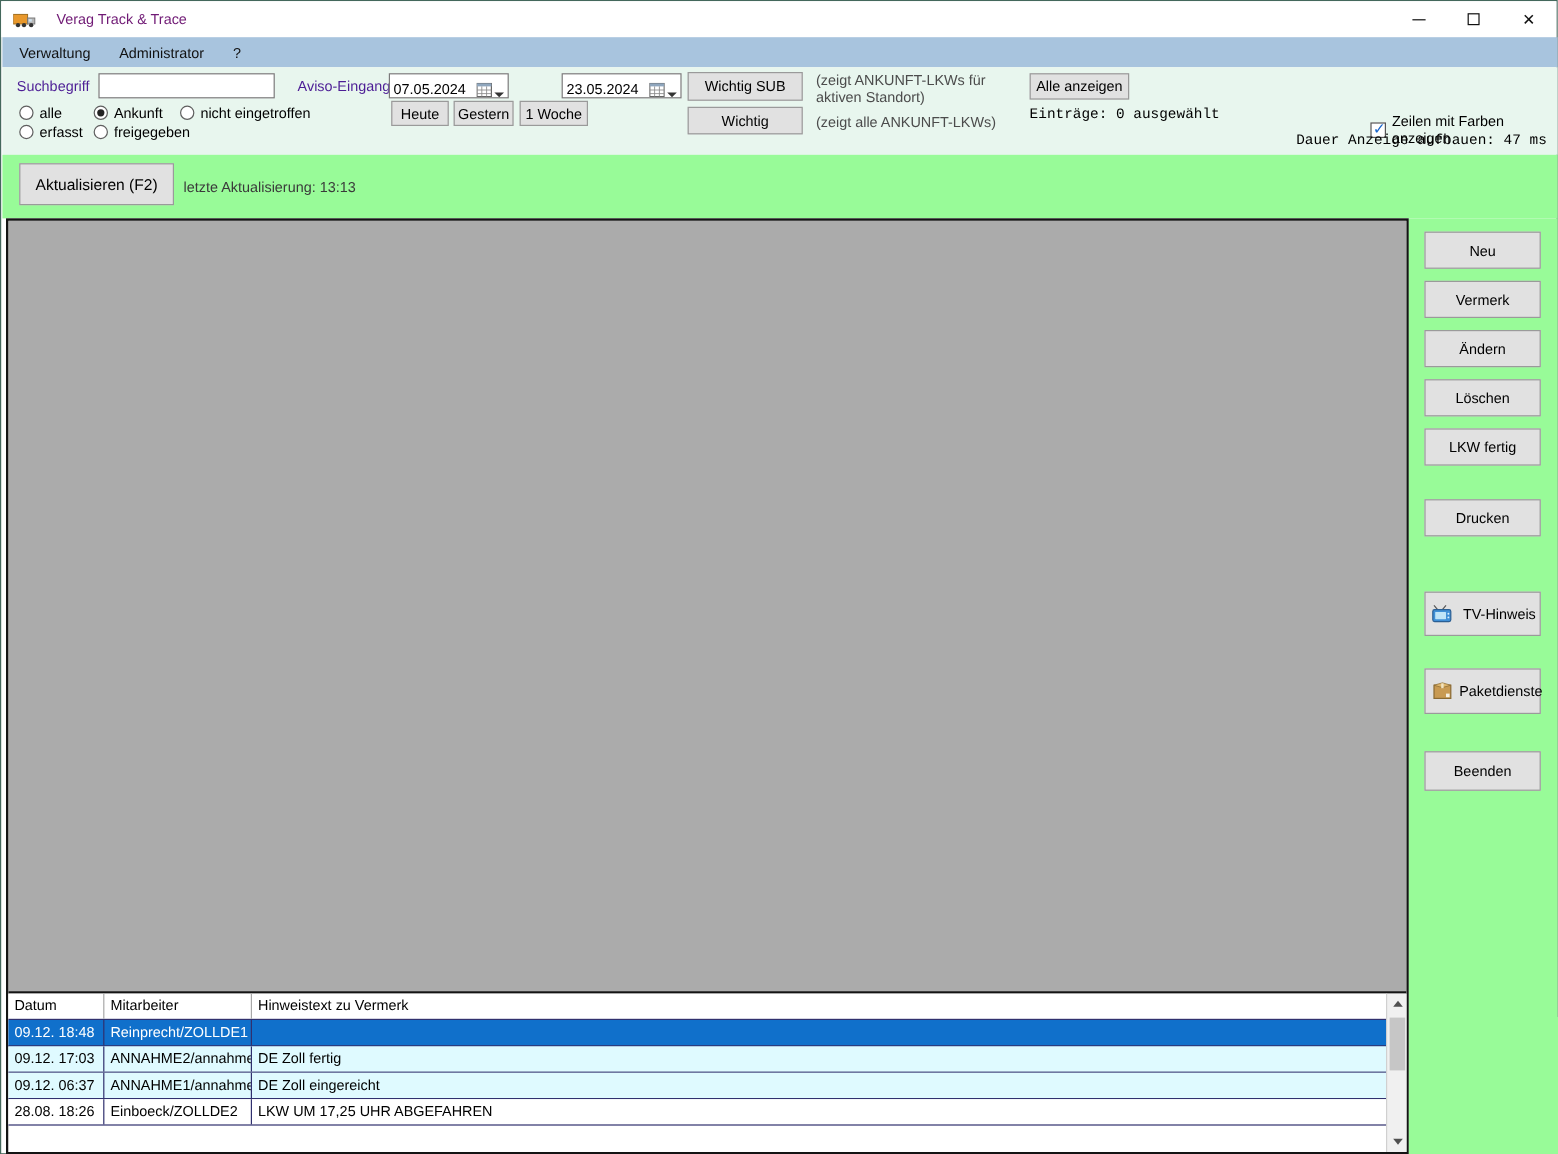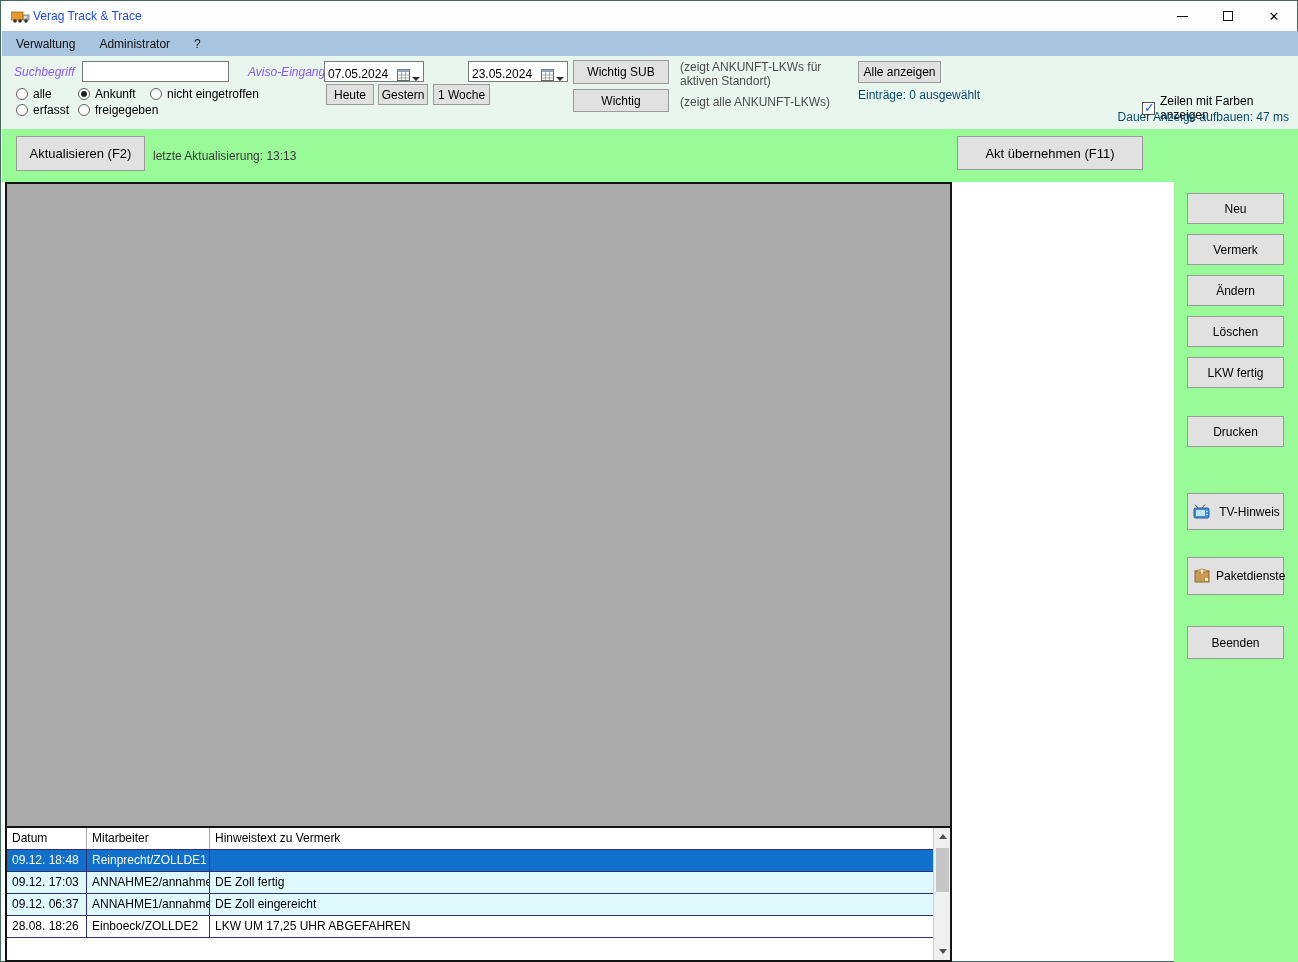--- a/index.html
+++ b/index.html
@@ -9,37 +9,37 @@
     font-size:12px; color:#000;
     position:relative; overflow:hidden;
     background:#fff;
   }
   .window { position:absolute; inset:0; border:1px solid #44685c; }
 
   
   .titlebar { position:absolute; left:0; top:0; width:100%; height:30px;
     background:#fff; display:flex; align-items:center; }
   .titlebar .app-icon { margin-left:10px; width:20px; height:15px; display:inline-block; }
-  .titlebar .title { margin-left:2px; font-size:12px; color:#1d4ed8; }
+  .titlebar .title { margin-left:16px; font-size:12px; color:#701a75; }
   .win-controls { position:absolute; right:0; top:0; height:30px; display:flex; }
   .win-btn { width:46px; height:30px; display:flex; align-items:center; justify-content:center;
     font-size:13px; color:#111; cursor:default; }
   .win-btn.max span { display:inline-block; width:10px; height:10px; border:1px solid #111; }
   .win-btn.min span { display:inline-block; width:11px; border-top:1px solid #111; }
 
   
   .menubar { position:absolute; left:1px; top:30px; width:1296px; height:25px;
     background:#a8c4de; display:flex; align-items:center; }
   .menu-item { padding:4px 10px; margin-left:4px; color:#111; }
 
   
   .filterpanel { position:absolute; left:1px; top:55px; width:1296px; height:73px;
     background:#e8f6ee; }
   .fp-abs { position:absolute; }
-  .lbl { color:#8b5cf6;font-style:italic; }
+  .lbl { color:#4c1d95; }
   .textbox { background:#fff; border:1px solid #7a7a7a; height:21px; }
   .search-input { left:80px; top:5px; width:147px; position:absolute;
     font-family:"Liberation Sans",sans-serif; font-size:12px; padding:0 4px; }
   .datebox { display:flex; align-items:flex-end; background:#fff; border:1px solid #7a7a7a;
     height:21px; width:100px; padding:0 3px; position:absolute; }
   .datebox .dval { flex:1; font-size:12px; }
   .datebox .cal { width:13px; height:12px; margin-right:2px; }
   .datebox .drop { width:0; height:0; border-left:4px solid transparent;
     border-right:4px solid transparent; border-top:4px solid #333; }
   .btn { background:#e1e1e1; border:1px solid #9a9a9a; color:#000;
@@ -50,31 +50,31 @@
     background:#fff; position:relative; flex:none; }
   .radio.checked::after { content:""; position:absolute; left:2px; top:2px;
     width:6px; height:6px; border-radius:50%; background:#222; }
   .desc { color:#4c4c4c; line-height:1.2; }
   .user-info { position:absolute; left:1108px; top:2px; width:180px;
     color:#1f7a1f; font-size:14px; line-height:1.18; }
   .chk-row { position:absolute; display:flex; align-items:center; gap:5px; }
   .checkbox { width:13px; height:13px; background:#fff; border:1px solid #555;
     position:relative; flex:none; }
   .checkbox .mark { position:absolute; left:1px; top:-3px; color:#1a66cc; font-size:13px; }
-  .small-gray { color:#0c4a6e; }
+  .small-gray { color:#000000;font-family:Liberation Mono, monospace; }
 
   
   .actionbar { position:absolute; left:1px; top:128px; width:1296px; height:53px;
     background:#98fb98; }
   .refresh-btn { position:absolute; left:14px; top:7px; width:129px; height:35px; font-size:13px; }
   .last-refresh { position:absolute; left:151px; top:20px; color:#3a3a3a; }
   .takeover-btn { position:absolute; left:955px; top:7px; width:186px; height:34px; font-size:13px; }
 
   
-  .main-area { position:absolute; left:4px; top:181px; width:947px; height:780px;
+  .main-area { position:absolute; left:4px; top:181px; width:1169px; height:780px;
     border:2px solid #141414; background:#ababab; display:flex; flex-direction:column; }
   .grid-empty { flex:1; background:#ababab; }
 
   
   .log-table { height:134px; background:#fff; border-top:2px solid #141414;
     display:flex; }
   .tbl-body { flex:1; display:flex; flex-direction:column; }
   .t-row { display:flex; height:22px; align-items:stretch; }
   .t-row.header { background:#fff; border-bottom:1px solid #30306e; }
   .t-cell { padding:3px 4px 0 5px; overflow:hidden; white-space:nowrap;
@@ -211,21 +211,20 @@
           <span class="mark">✓</span>
         </span>
       <span>Zeilen mit Farben anzeigen</span>
     </div>
     <div class="fp-abs small-gray" style="right:9px; top:54px;">Dauer Anzeige aufbauen: 47 ms</div>
   </div>
 
   <div class="actionbar">
     <div class="btn refresh-btn">Aktualisieren (F2)</div>
     <span class="last-refresh">letzte Aktualisierung: 13:13</span>
-    <div class="btn takeover-btn">Akt übernehmen (F11)</div>
   </div>
 
   <div class="main-area">
     <div class="grid-empty"></div>
 
     <div class="log-table">
       <div class="tbl-body">
         <div class="t-row header">
           <div class="t-cell c-datum">Datum</div>
           <div class="t-cell c-mit">Mitarbeiter</div>

